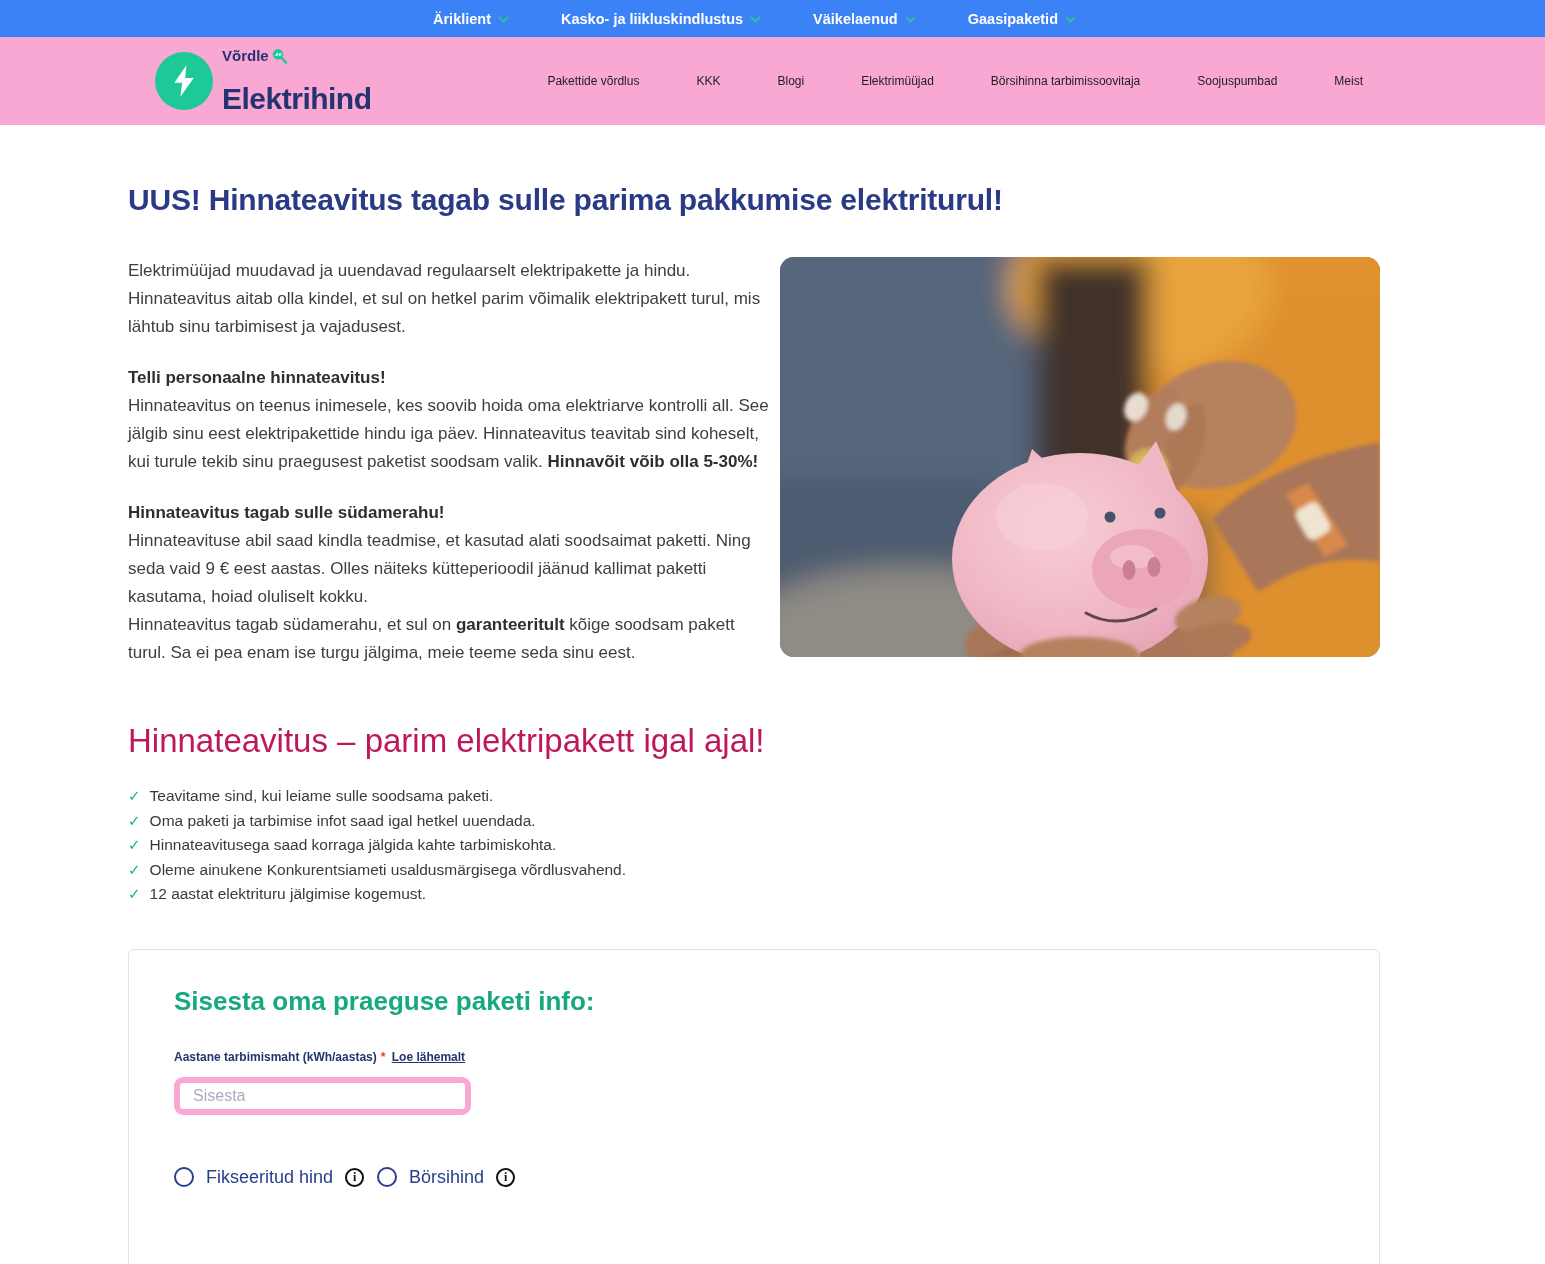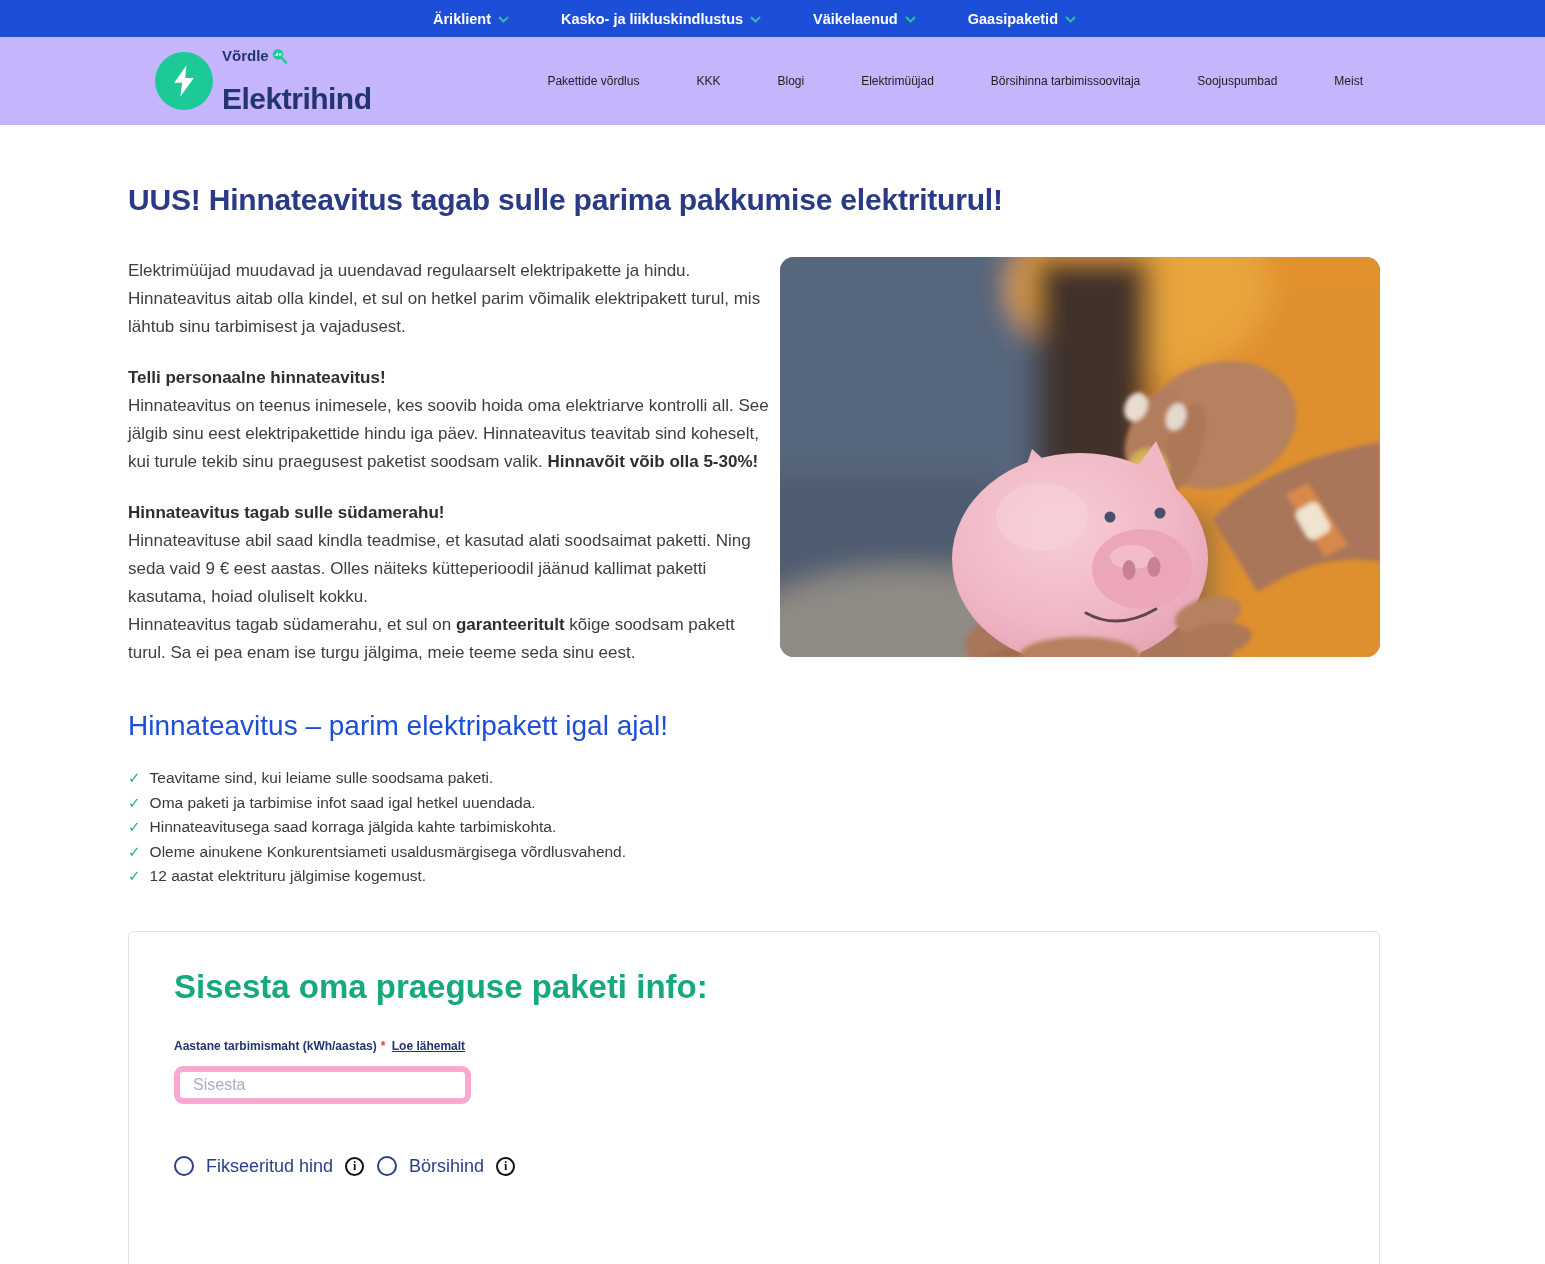--- a/index.html
+++ b/index.html
@@ -1,27 +1,27 @@
 <!DOCTYPE html>
 <html><head>
 <meta charset="utf-8">
 <style>
   * { margin:0; padding:0; box-sizing:border-box; }
   html,body { width:1545px; height:1264px; overflow:hidden; background:#fff;
     font-family:"Liberation Sans","DejaVu Sans",sans-serif; }
 
   
-  .topbar { height:37px; background:#1d4ed8; display:flex; align-items:center; justify-content:center; }
+  .topbar { height:37px; background:#3b82f6; display:flex; align-items:center; justify-content:center; }
   .topbar-nav { display:flex; gap:52px; align-items:center; transform:translateX(-18px); }
   .topbar-item { display:flex; align-items:center; gap:7px; color:#fff; font-size:14.5px;
     font-weight:600; text-decoration:none; cursor:pointer; }
   .chev { width:11px; height:7px; display:inline-block; margin-top:2px; }
 
   
-  .header { height:88px; background:#c4b5fd; display:flex; align-items:center;
+  .header { height:88px; background:#f9a8d4; display:flex; align-items:center;
     padding:0 182px 0 155px; justify-content:space-between; }
   .logo { display:flex; align-items:center; gap:9px; text-decoration:none; cursor:pointer; }
   .logo-circle { width:58px; height:58px; border-radius:50%; background:#1ec998;
     display:flex; align-items:center; justify-content:center; }
   .logo-text { display:flex; flex-direction:column; line-height:1; }
   .logo-small-row { display:flex; align-items:flex-start; gap:2px; }
   .logo-small { color:#233470; font-weight:700; font-size:15px; }
   .logo-big { color:#233470; font-weight:700; font-size:30px; letter-spacing:-0.5px; margin-top:19px; }
   .main-nav { display:flex; align-items:center; gap:33px; }
   .main-nav a { color:#1d1d1d; font-size:12px; text-decoration:none; cursor:pointer; white-space:nowrap;margin-left:24px; }
@@ -29,30 +29,30 @@
   
   .content { width:1252px; margin-left:128px; }
   h1.page-title { margin-top:58px; font-size:30px; font-weight:700; color:#2a3a85; letter-spacing:-0.2px; }
   .hero-row { display:flex; margin-top:40px; }
   .hero-text { width:644px; font-size:17px; line-height:28px; color:#3e3e3e; }
   .hero-text .para { margin-bottom:23px; }
   .hero-text .lead { font-weight:700; color:#2e2e2e; }
   .hero-text strong { font-weight:700; color:#2e2e2e; }
   .hero-image { margin-left:auto; width:600px; height:400px; border-radius:14px; overflow:hidden; flex:none; }
 
-  h2.section-title { margin-top:20px; font-size:28px; font-weight:400; color:#1d4ed8; }
+  h2.section-title { margin-top:32px; font-size:33px; font-weight:400; color:#be185d; }
   ul.checks { list-style:none; margin-top:24px; }
   ul.checks li { display:flex; align-items:baseline; gap:9px; font-size:15.5px; color:#3a3a3a;
     line-height:24.5px; }
   .check { color:#21b573; font-size:15px; font-weight:400; }
 
   
   .form-card { margin-top:42px; width:1252px; min-height:470px; border:1px solid #e2e2e2;
     border-radius:6px; background:#fff; padding:36px 45px; }
-  .form-title { color:#17a97e; font-size:33px; font-weight:700; }
+  .form-title { color:#17a97e; font-size:26px; font-weight:700; }
   .field-label { margin-top:33px; font-size:12px; font-weight:700; color:#233470; }
   .field-label .req { color:#e0432f; margin:0 3px 0 4px; }
   .field-label a.loe { color:#233470; text-decoration:underline; cursor:pointer; }
   .consumption-input { margin-top:13px; width:297px; height:38px; border:6px solid #f9a8d4;
     border-radius:9px; padding:0 13px; font-size:16px; color:#333; outline:none;
     font-family:"Liberation Sans","DejaVu Sans",sans-serif; }
   .consumption-input::placeholder { color:#a8aec2; }
   .radios { margin-top:52px; display:flex; flex-direction:row; gap:13px; }
   .radio-row { display:flex; align-items:center; gap:12px; cursor:pointer; }
   .radio-circle { width:20px; height:20px; border:2.5px solid #2a3e8c; border-radius:50%;

